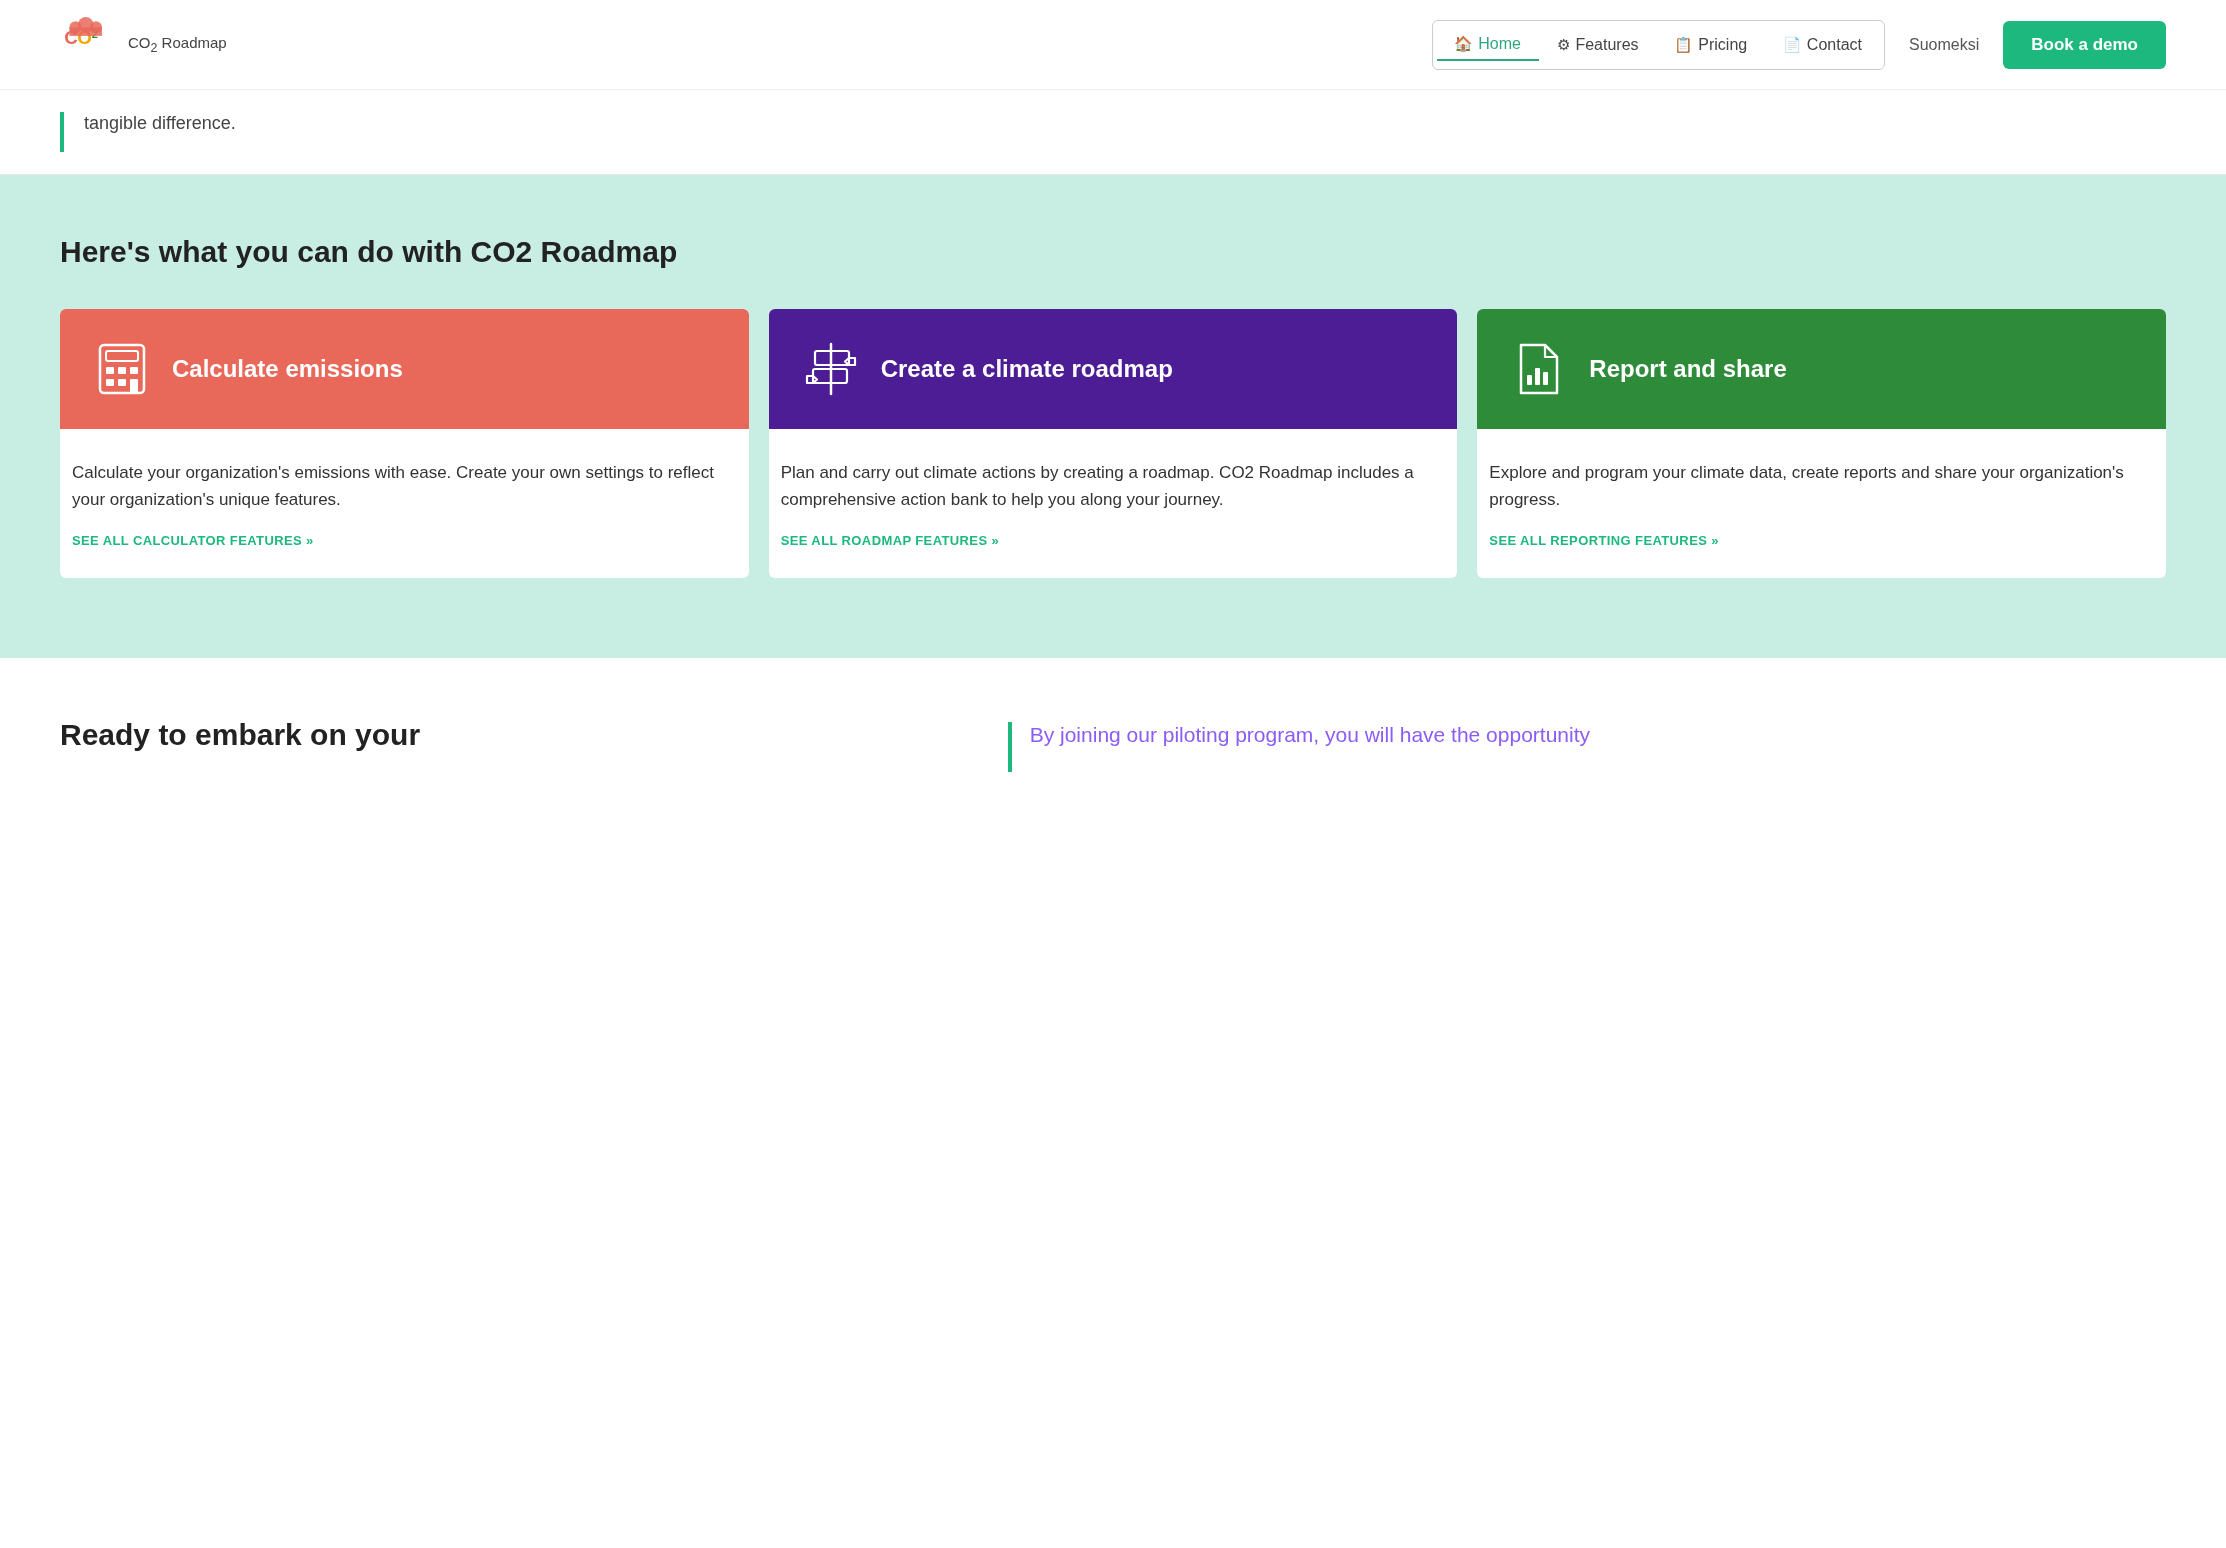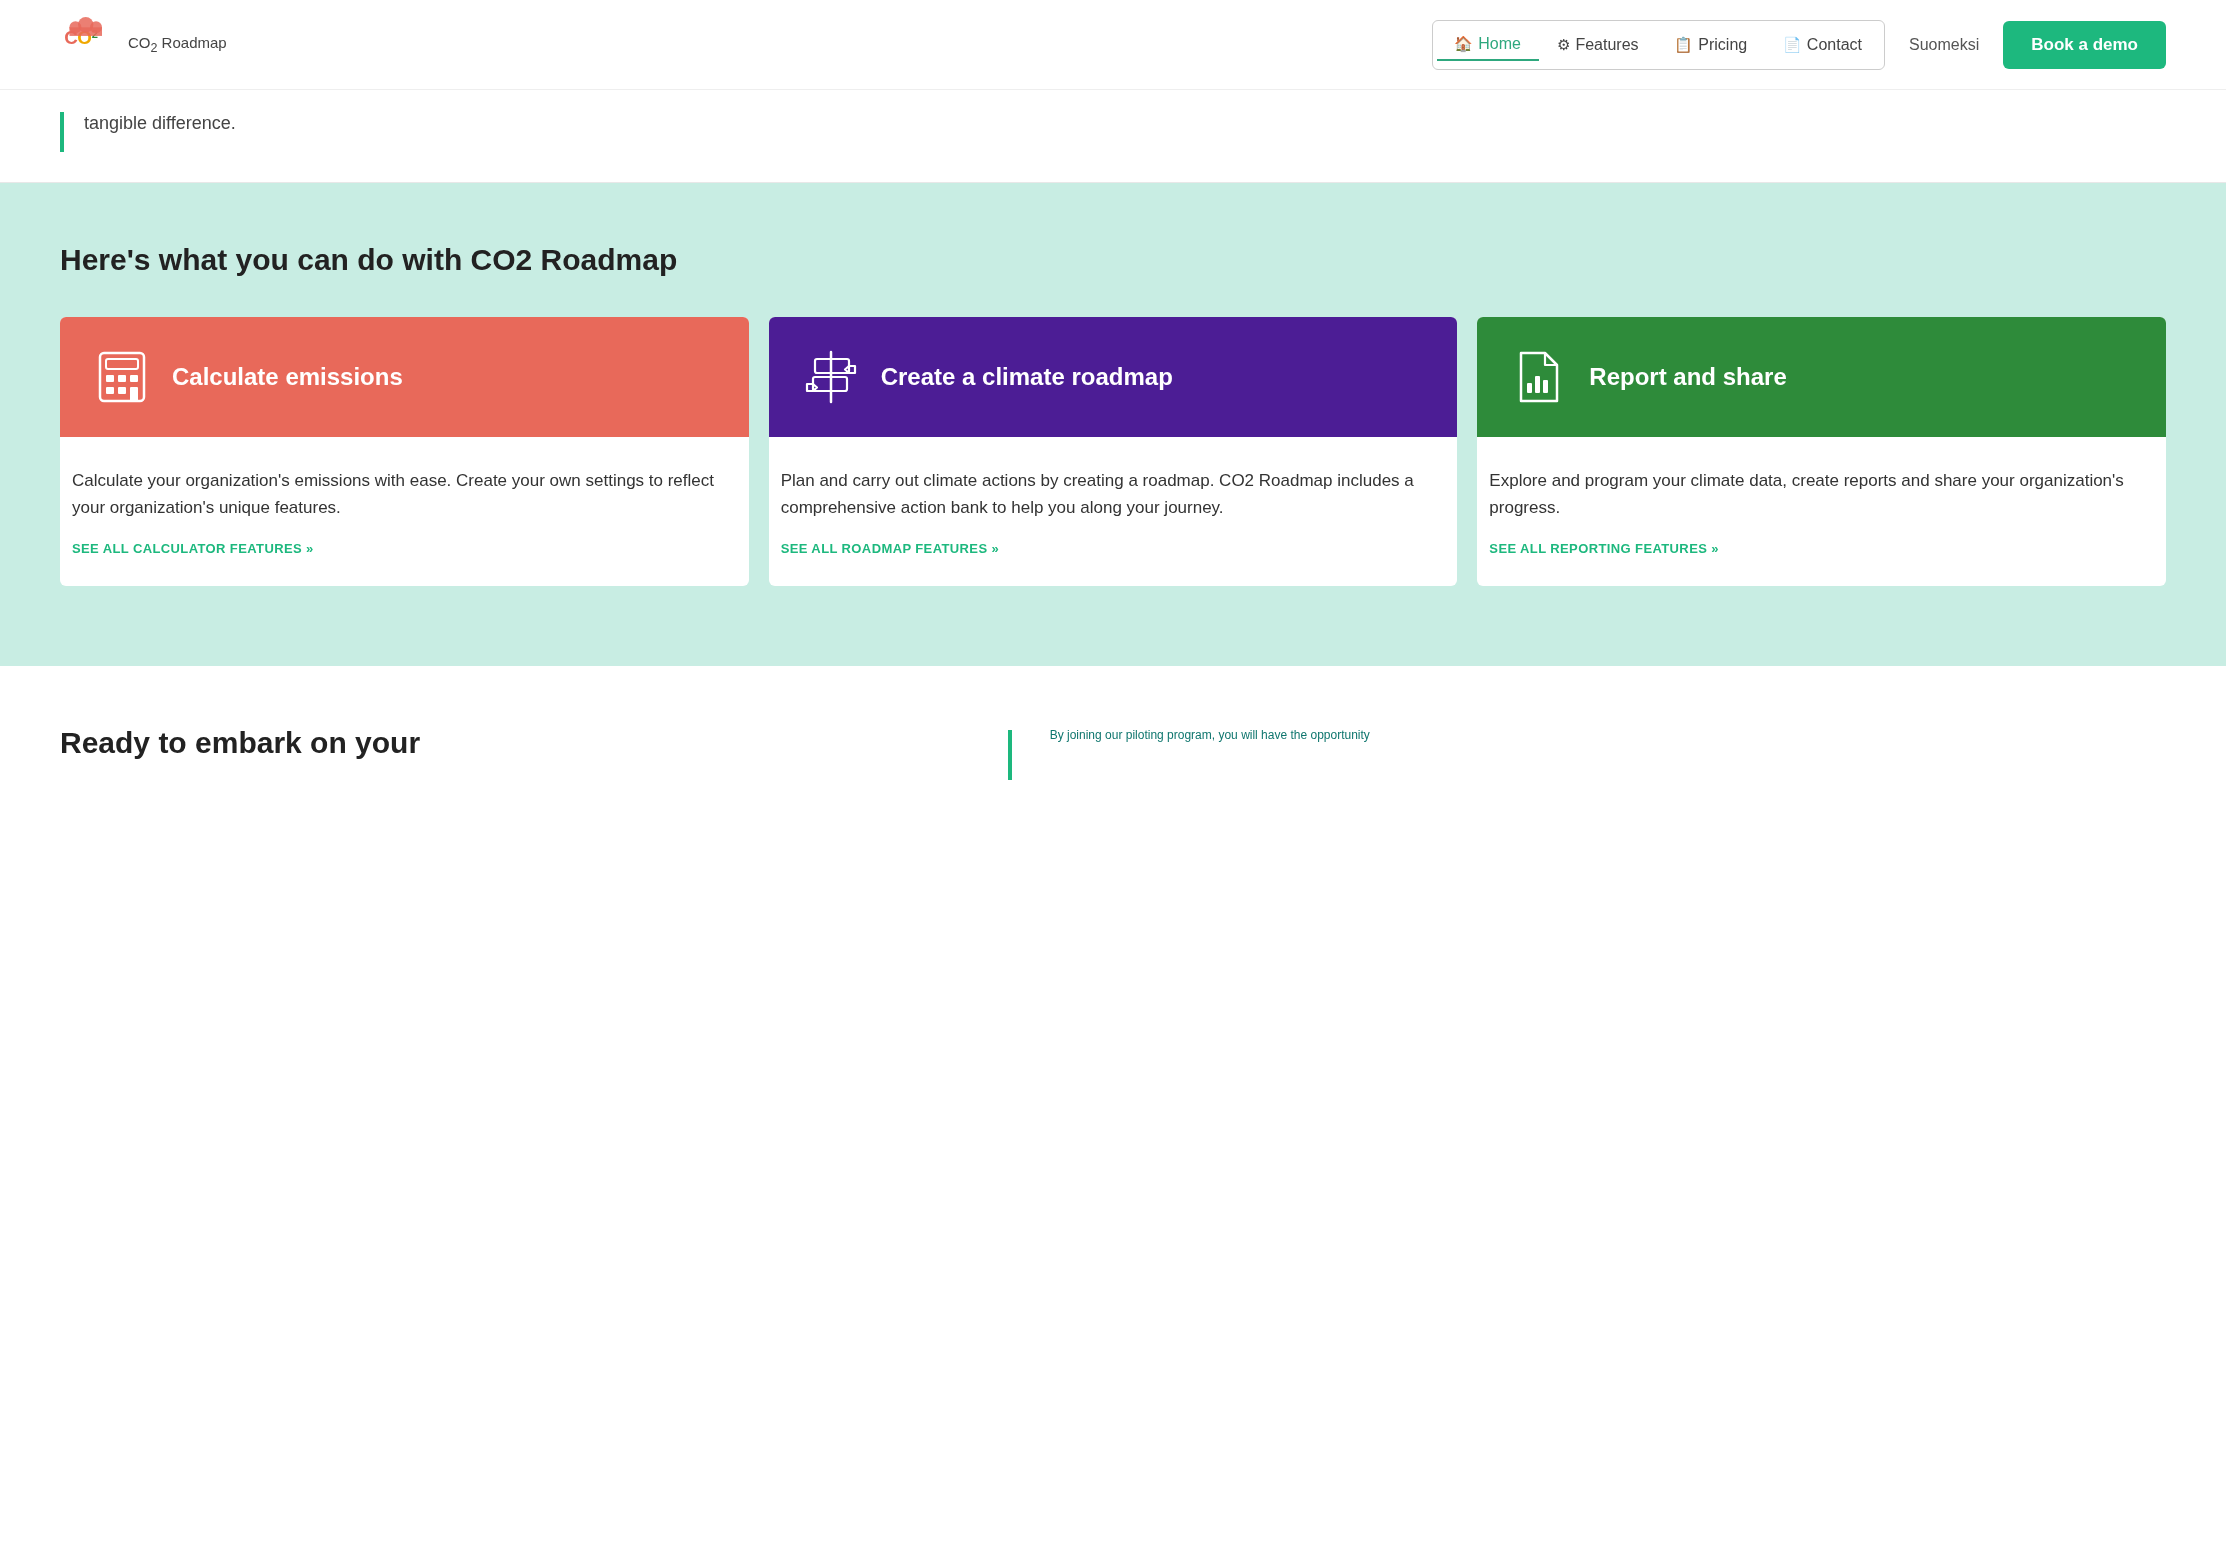--- a/index.html
+++ b/index.html
@@ -77,21 +77,21 @@
       padding: 14px 28px;
       font-size: 17px;
       font-weight: 600;
       cursor: pointer;
       white-space: nowrap;
     }
 
     
     .intro-strip {
       background: #fff;
-      padding: 20px 60px 30px 60px;
+      padding: 20px 60px 22px 60px;
       border-bottom: 1px solid #e8e8e8;
     }
     .intro-strip-content {
       display: flex;
       align-items: flex-start;
       gap: 0;
     }
     .intro-bar {
       width: 4px;
       background: #1db87e;
@@ -202,24 +202,23 @@
       gap: 18px;
     }
     .bottom-bar {
       width: 4px;
       background: #1db87e;
       min-height: 50px;
       flex-shrink: 0;
       margin-top: 4px;
     }
     .bottom-text {
-      font-size: 12px;
-      color: #0f766e;
+      font-size: 21px;
+      color: #8b5cf6;
       line-height: 1.6;
-      margin-left: 20px;
     }
   </style>
 </head>
 <body>
 
 <header class="header">
   <div class="logo-area">
 
     <svg class="logo-icon" viewBox="0 0 70 60" xmlns="http://www.w3.org/2000/svg">
 

